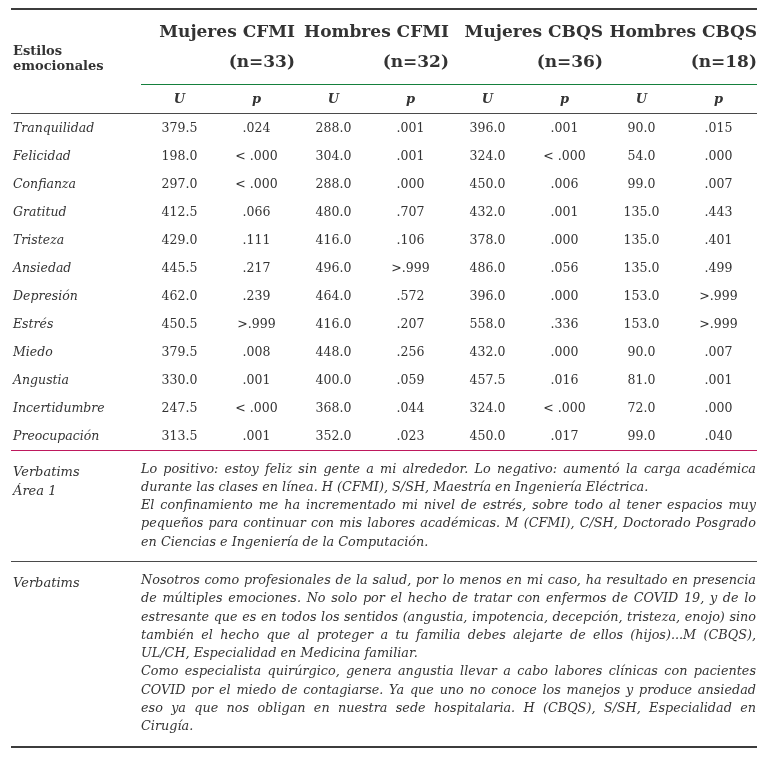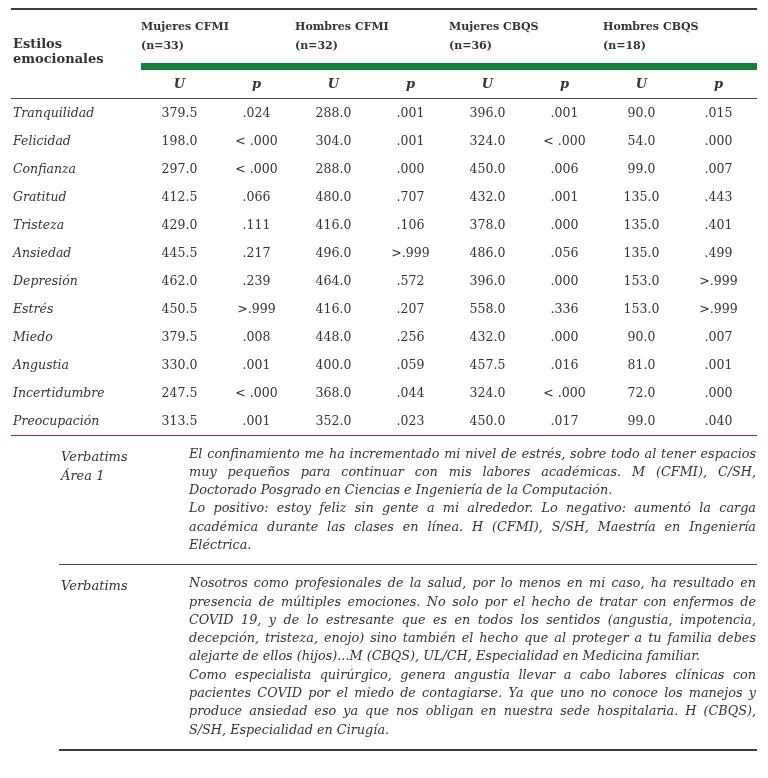--- a/index.html
+++ b/index.html
@@ -21,35 +21,35 @@
   col.data-col  { width: 77px; }
 
   th.label-th {
     text-align: left; vertical-align: middle;
     font-weight: bold; font-size: 13px;
     padding: 4px 2px 10px 2px;
     border-bottom: 1px solid #4a4a4a;
     margin-top: 28px;
   }
   th.group-th {
-    text-align: left; font-weight: bold; font-size: 11px;
+    text-align: right; font-weight: bold; font-size: 17px;
     padding: 7px 0 7px 0; line-height: 1.75;
-    border-bottom: 7px solid #15803d;
+    border-bottom: 1px solid #15803d;
   }
   th.sub-th {
     text-align: center; font-weight: bold; font-style: italic;
     font-size: 13px; padding: 6px 0 7px 0;
     border-bottom: 1px solid #4a4a4a;
   }
   tbody td { font-size: 12.5px; padding: 6px 2px 7px 2px; }
   tbody td.row-label { text-align: left; font-style: italic; padding-left: 2px; }
   tbody td.val { text-align: center; font-style: normal; }
   tbody tr:last-child td { border-bottom: 1px solid #be185d; }
 
-  .verbatim { display: flex; padding: 9px 0 10px 0; border-bottom: 1px solid #4a4a4a; margin-left: 48px; }
+  .verbatim { display: flex; padding: 9px 0 10px 0; border-bottom: 1px solid #4a4a4a; }
   .verbatim.last { border-bottom: 2px solid #3c3c3c; }
   .v-label {
     width: 130px; flex-shrink: 0;
     font-style: italic; font-size: 13px; line-height: 1.5;
     padding-left: 2px; padding-top: 2px;
   }
   .v-text {
     flex: 1; font-style: italic; font-size: 12.8px;
     line-height: 1.43; text-align: justify;
     padding-right: 1px;
@@ -241,22 +241,22 @@
         </tr>
       </tbody>
   </table>
 
   <div class="verbatim">
     <div class="v-label">
       <div>Verbatims</div>
       <div>Área 1</div>
     </div>
     <div class="v-text">
+      <p>Lo positivo: estoy feliz sin gente a mi alrededor. Lo negativo: aumentó la carga académica durante las clases en línea. H (CFMI), S/SH, Maestría en Ingeniería Eléctrica.</p>
       <p>El confinamiento me ha incrementado mi nivel de estrés, sobre todo al tener espacios muy pequeños para continuar con mis labores académicas. M (CFMI), C/SH, Doctorado Posgrado en Ciencias e Ingeniería de la Computación.</p>
-      <p>Lo positivo: estoy feliz sin gente a mi alrededor. Lo negativo: aumentó la carga académica durante las clases en línea. H (CFMI), S/SH, Maestría en Ingeniería Eléctrica.</p>
     </div>
   </div>
 
   <div class="verbatim last">
     <div class="v-label">
       <div>Verbatims</div>
     </div>
     <div class="v-text">
       <p>Nosotros como profesionales de la salud, por lo menos en mi caso, ha resultado en presencia de múltiples emociones. No solo por el hecho de tratar con enfermos de COVID 19, y de lo estresante que es en todos los sentidos (angustia, impotencia, decepción, tristeza, enojo) sino también el hecho que al proteger a tu familia debes alejarte de ellos (hijos)...M (CBQS), UL/CH, Especialidad en Medicina familiar.</p>
       <p>Como especialista quirúrgico, genera angustia llevar a cabo labores clínicas con pacientes COVID por el miedo de contagiarse. Ya que uno no conoce los manejos y produce ansiedad eso ya que nos obligan en nuestra sede hospitalaria. H (CBQS), S/SH, Especialidad en Cirugía.</p>

